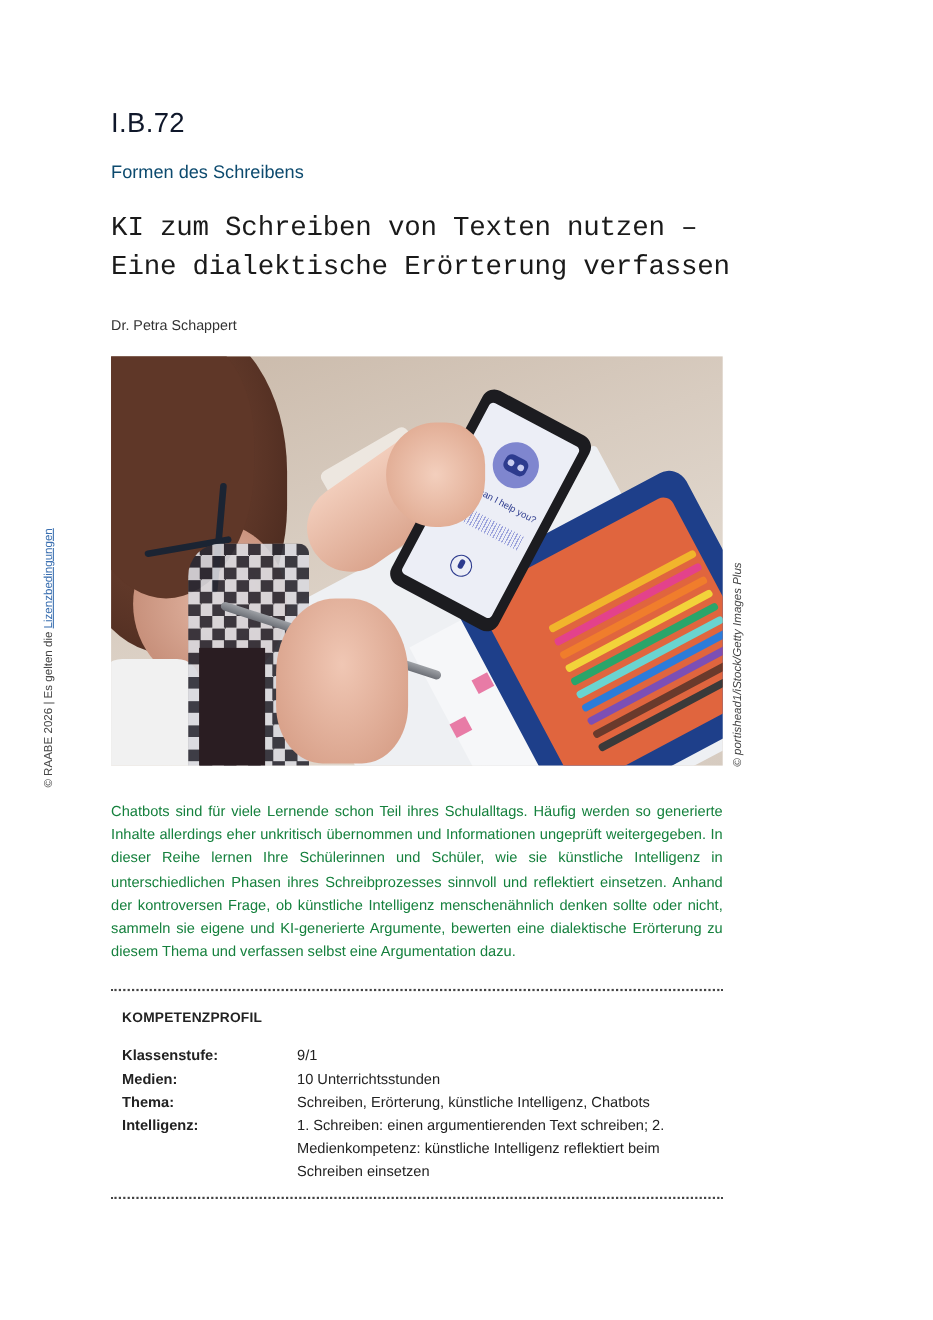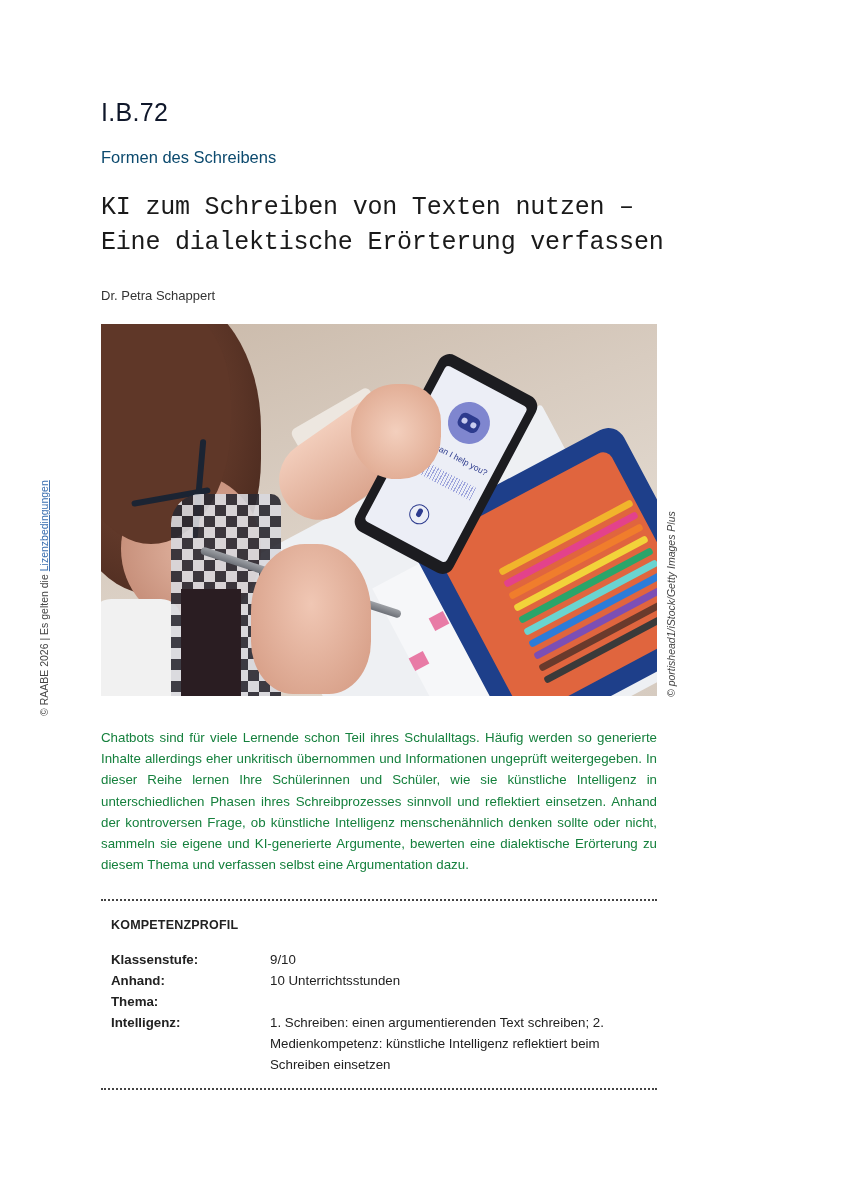--- a/index.html
+++ b/index.html
@@ -201,26 +201,27 @@
 
 <p class="abs intro">Chatbots sind für viele Lernende schon Teil ihres Schulalltags. Häufig werden so generierte Inhal­te allerdings eher unkritisch übernommen und Informationen ungeprüft weitergegeben. In dieser Reihe lernen Ihre Schülerinnen und Schüler, wie sie künstliche Intelligenz in unterschiedlichen Pha­sen ihres Schreibprozesses sinnvoll und reflektiert einsetzen. Anhand der kontroversen Frage, ob künstliche Intelligenz menschenähnlich denken sollte oder nicht, sammeln sie eigene und KI-ge­nerierte Argumente, bewerten eine dialektische Erörterung zu diesem Thema und verfassen selbst eine Argumentation dazu.</p>
 
 <div class="abs rule" style="top:899px;"></div>
 <div class="abs rule" style="top:1088px;"></div>
 
 <div class="abs profile-heading">KOMPETENZPROFIL</div>
 <div class="abs profile">
   <div class="row">
     <div class="label">Klassenstufe:</div>
-    <div class="value">9/10</div>
-  </div>
-  <div class="row">
-    <div class="label">Anhand:</div>
+    <div class="value">9/1</div>
+  </div>
+  <div class="row">
+    <div class="label">Medien:</div>
     <div class="value">10 Unterrichtsstunden</div>
   </div>
   <div class="row">
     <div class="label">Thema:</div>
+    <div class="value">Schreiben, Erörterung, künstliche Intelligenz, Chatbots</div>
   </div>
   <div class="row">
     <div class="label">Intelligenz:</div>
     <div class="value">1. Schreiben: einen argumentierenden Text schreiben; 2. Medien­kompetenz: künstliche Intelligenz reflektiert beim Schreiben einsetzen</div>
   </div>
 </div>
 
 </body></html>

